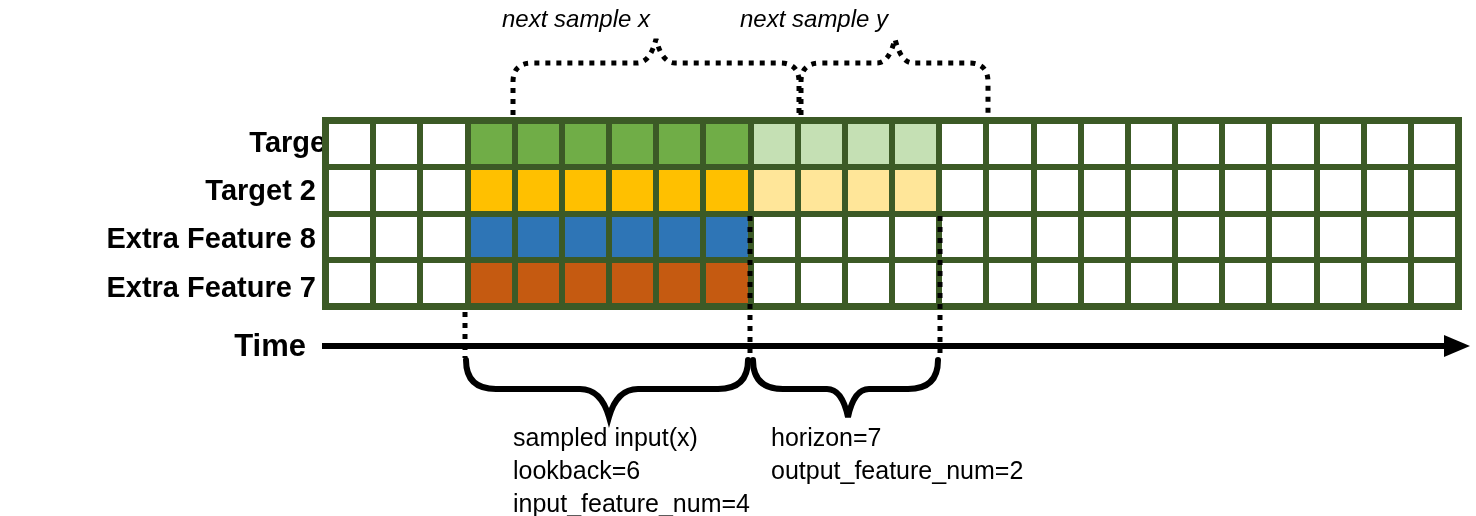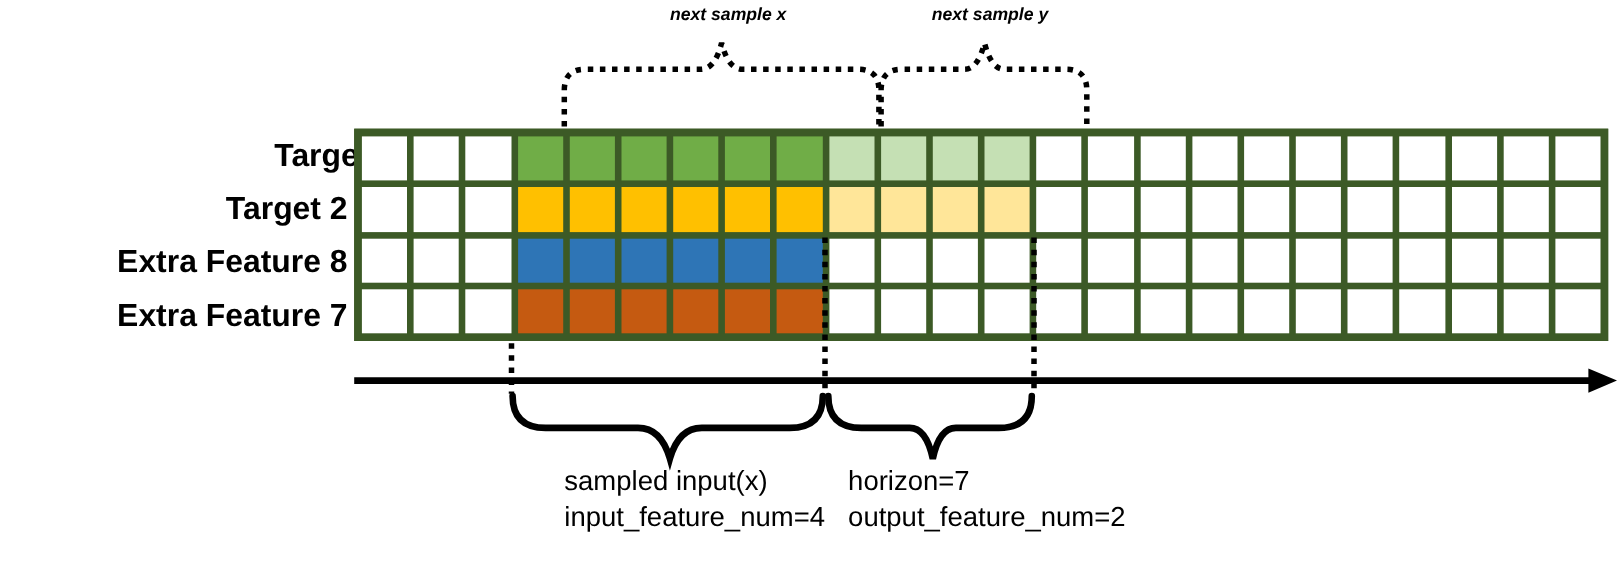--- a/index.html
+++ b/index.html
@@ -6,22 +6,22 @@
   #canvas{
     position:relative;width:1476px;height:516px;overflow:hidden;
     font-family:"Liberation Sans","DejaVu Sans",sans-serif;color:#000;
     background:#ffffff;
   }
   #title{
     position:absolute;left:8px;top:3px;
     font-size:32px;font-weight:bold;letter-spacing:-0.5px;
   }
   .next-label{
-    position:absolute;top:5px;width:320px;text-align:center;
-    font-size:16px;font-style:italic;font-weight:700;
+    position:absolute;top:5px;width:320px;text-align:left;
+    font-size:24px;font-style:italic;font-weight:400;
   }
   #next-x-label{left:502px;}
   #next-y-label{left:740px;}
 
   #grid{
     position:absolute;left:322px;top:117px;width:1140px;height:193px;
     box-sizing:border-box;border:7px solid #3C5A26;background:#3C5A26;
     display:grid;grid-template-columns:repeat(24,1fr);grid-template-rows:repeat(4,1fr);
     gap:6px;
   }
@@ -157,20 +157,21 @@
       <div class="cell" style="background: rgb(255, 255, 255);"></div>
       <div class="cell" style="background: rgb(255, 255, 255);"></div>
       <div class="cell" style="background: rgb(255, 255, 255);"></div>
       <div class="cell" style="background: rgb(255, 255, 255);"></div>
       <div class="cell" style="background: rgb(255, 255, 255);"></div>
       <div class="cell" style="background: rgb(255, 255, 255);"></div>
       <div class="cell" style="background: rgb(255, 255, 255);"></div>
       <div class="cell" style="background: rgb(255, 255, 255);"></div>
     </div>
 
+  <div id="time-label">Time</div>
 
   <svg id="overlay" width="1476" height="516" viewBox="0 0 1476 516">
 
     <g>
       <line x1="322" y1="346" x2="1446" y2="346" stroke="#000" stroke-width="6"></line>
       <polygon points="1444,335 1470,346 1444,357" fill="#000"></polygon>
     </g>
 
     <path d="M 513 115 L 513 82 Q 513 63 532 63 L 637 63 Q 650 63 656 39 Q 662 63 675 63 L 780 63 Q 799 63 799 82 L 799 115" fill="none" stroke="#000" stroke-width="5" stroke-dasharray="5 6"></path>
 
@@ -180,20 +181,21 @@
     <line x1="750" y1="216" x2="750" y2="358" stroke="#000" stroke-width="5" stroke-dasharray="5 6"></line>
     <line x1="940" y1="216" x2="940" y2="358" stroke="#000" stroke-width="5" stroke-dasharray="5 6"></line>
 
     <path d="M 466 360 Q 466 389 496 389 L 580 389 Q 601 389 609 417 Q 617 389 638 389 L 718 389 Q 748 389 748 360" fill="none" stroke="#000" stroke-width="6" stroke-linecap="round"></path>
 
     <path d="M 753 360 Q 753 389 783 389 L 827 389 Q 842 389 848 417 Q 854 389 869 389 L 908 389 Q 938 389 938 360" fill="none" stroke="#000" stroke-width="6" stroke-linecap="round"></path>
   </svg>
 
   <div id="input-note" class="note-block">
     <div>sampled input(x)</div>
+    <div>lookback=6</div>
     <div>input_feature_num=4</div>
   </div>
 
   <div id="output-note" class="note-block">
     <div>horizon=7</div>
     <div>output_feature_num=2</div>
   </div>
 
 </div>
 

